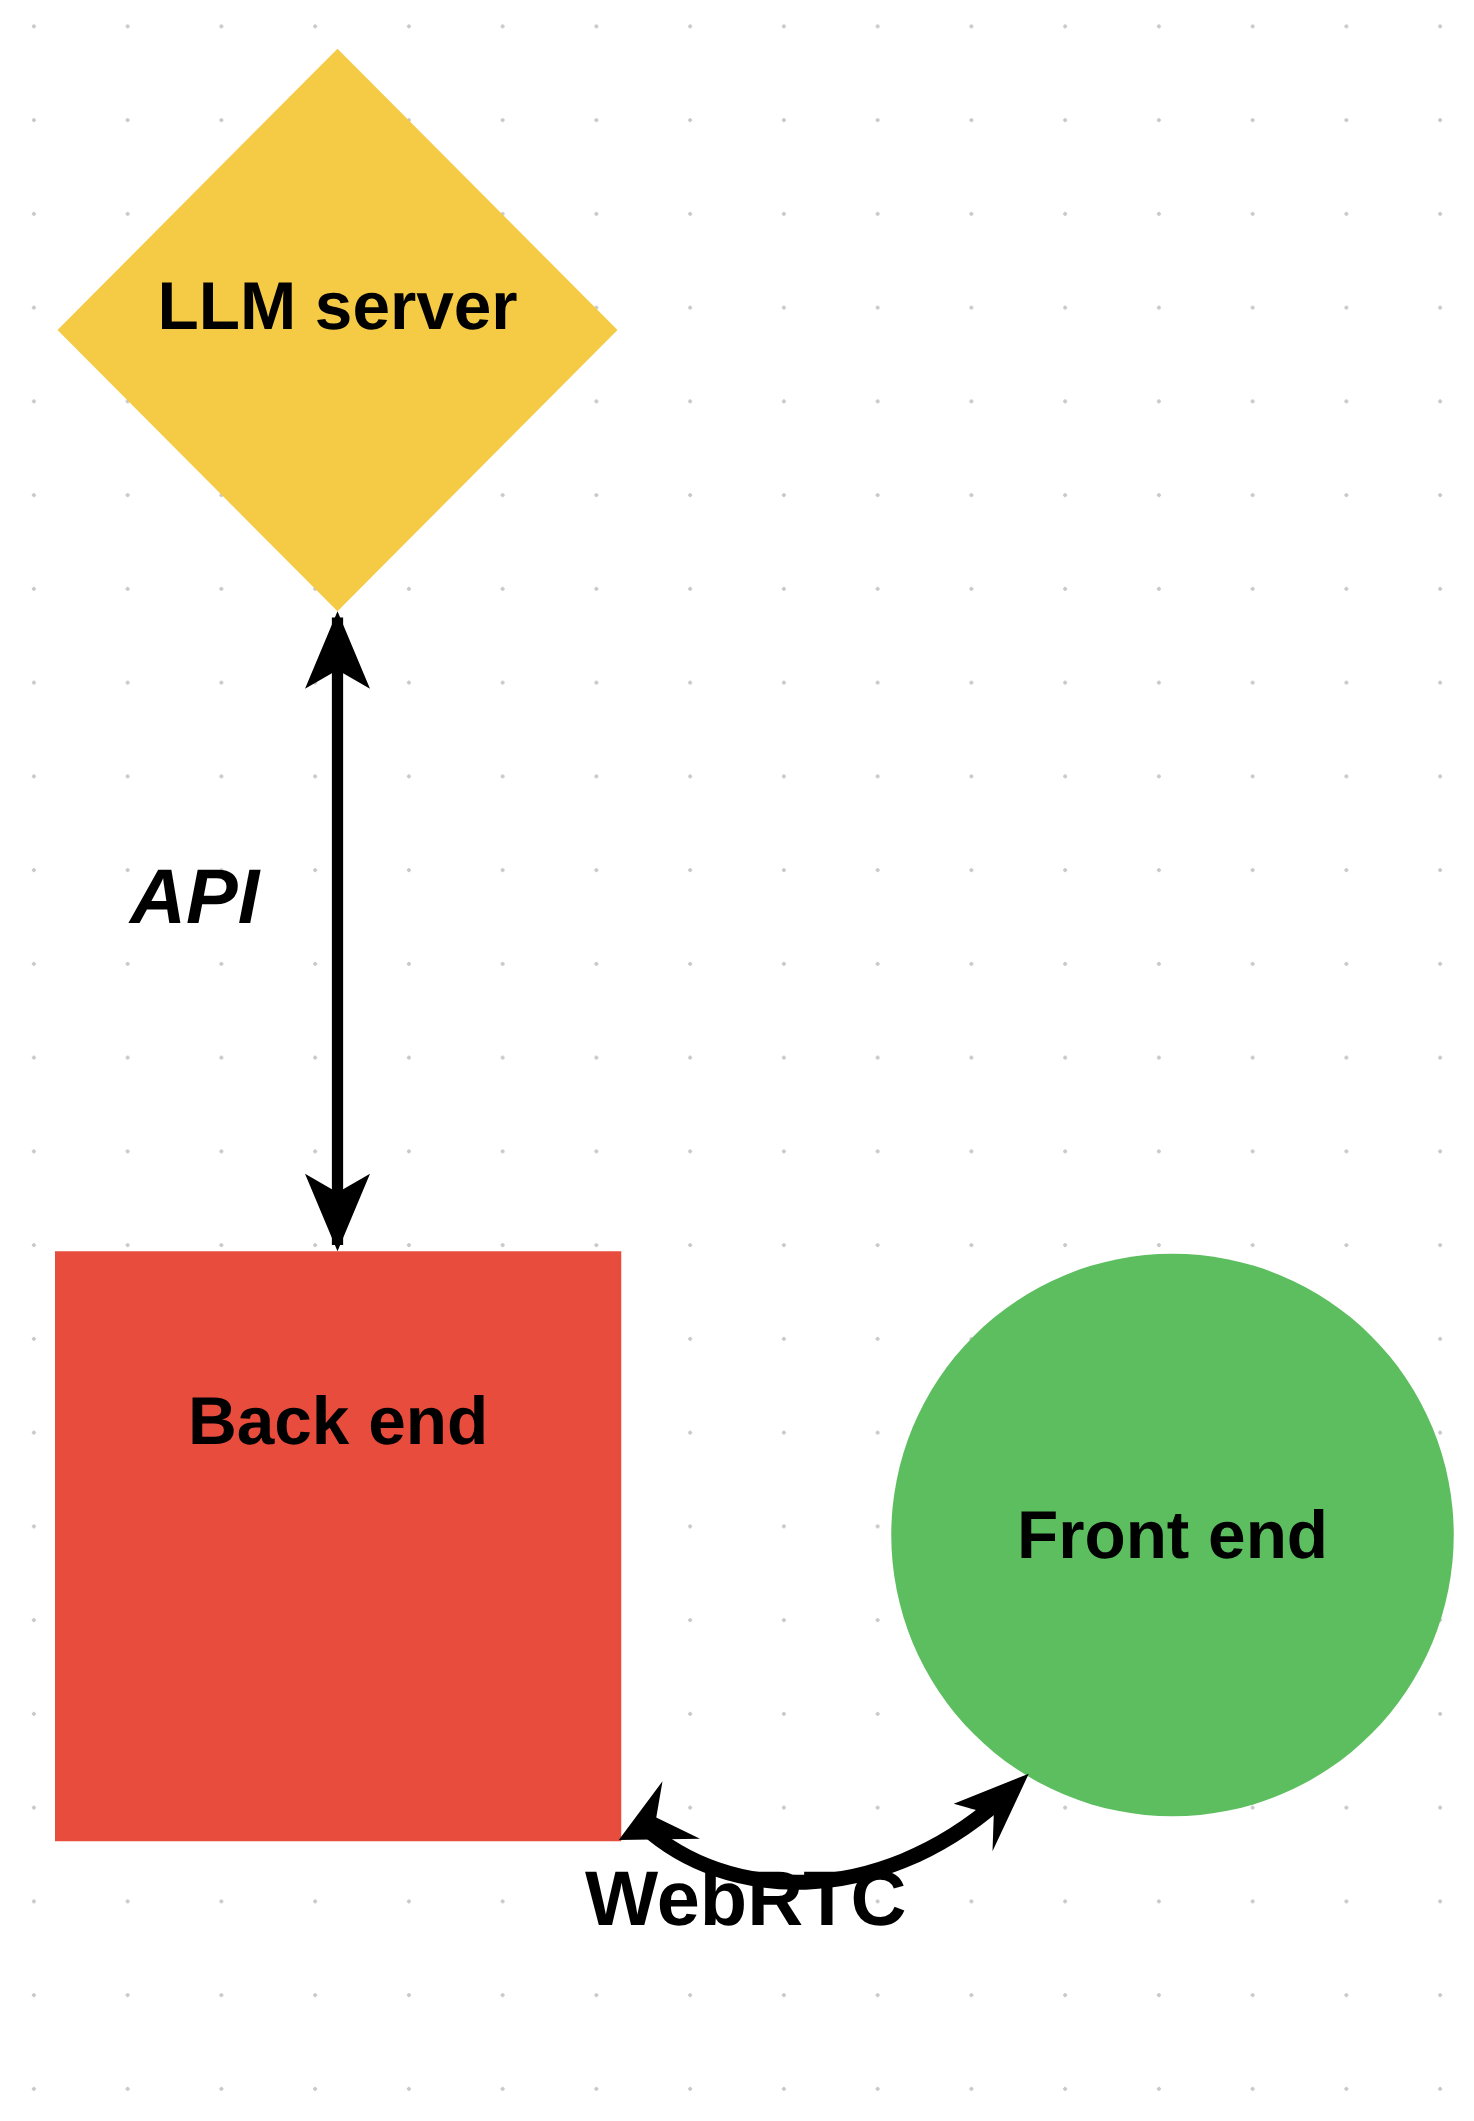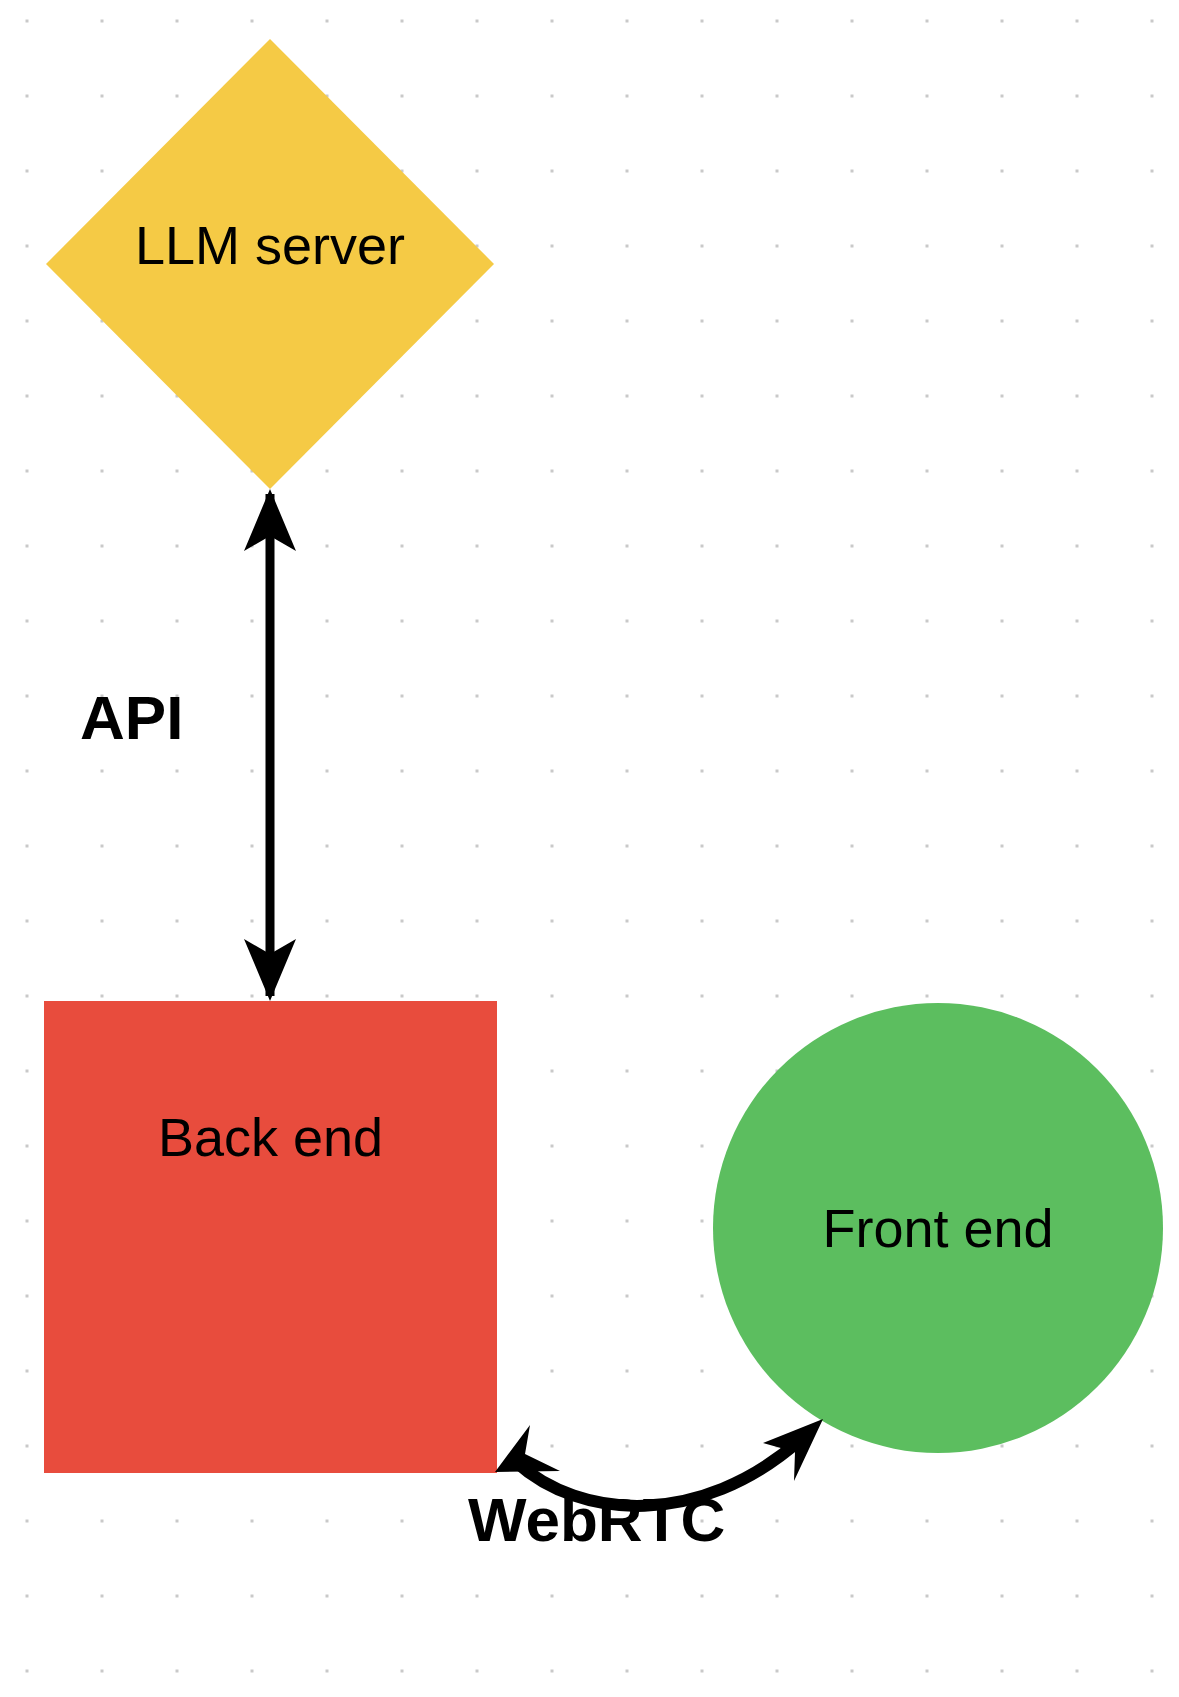--- a/index.html
+++ b/index.html
@@ -27,21 +27,21 @@
     top: 0;
     width: 1179px;
     height: 1697px;
   }
   .shape-label {
     position: absolute;
     display: flex;
     align-items: center;
     justify-content: center;
     color: #000000;
-    font-weight: 400;
+    font-weight: 700;
     letter-spacing: 0px;
     white-space: nowrap;
     pointer-events: none;
   }
   .edge-label {
     position: absolute;
     color: #000000;
     font-weight: bold;
     white-space: nowrap;
   }
@@ -60,23 +60,24 @@
     font-size: 54px;
   }
   #frontend-label {
     left: 713px;
     top: 1188px;
     width: 450px;
     height: 80px;
     font-size: 54px;
   }
   #api-label {
-    left: 80px;
+    left: 104px;
     top: 682px;
     font-size: 62px;
+    font-style: italic;
   }
   #webrtc-label {
     left: 468px;
     top: 1484px;
     font-size: 62px;
   }
 </style>
 </head>
 <body>
 

